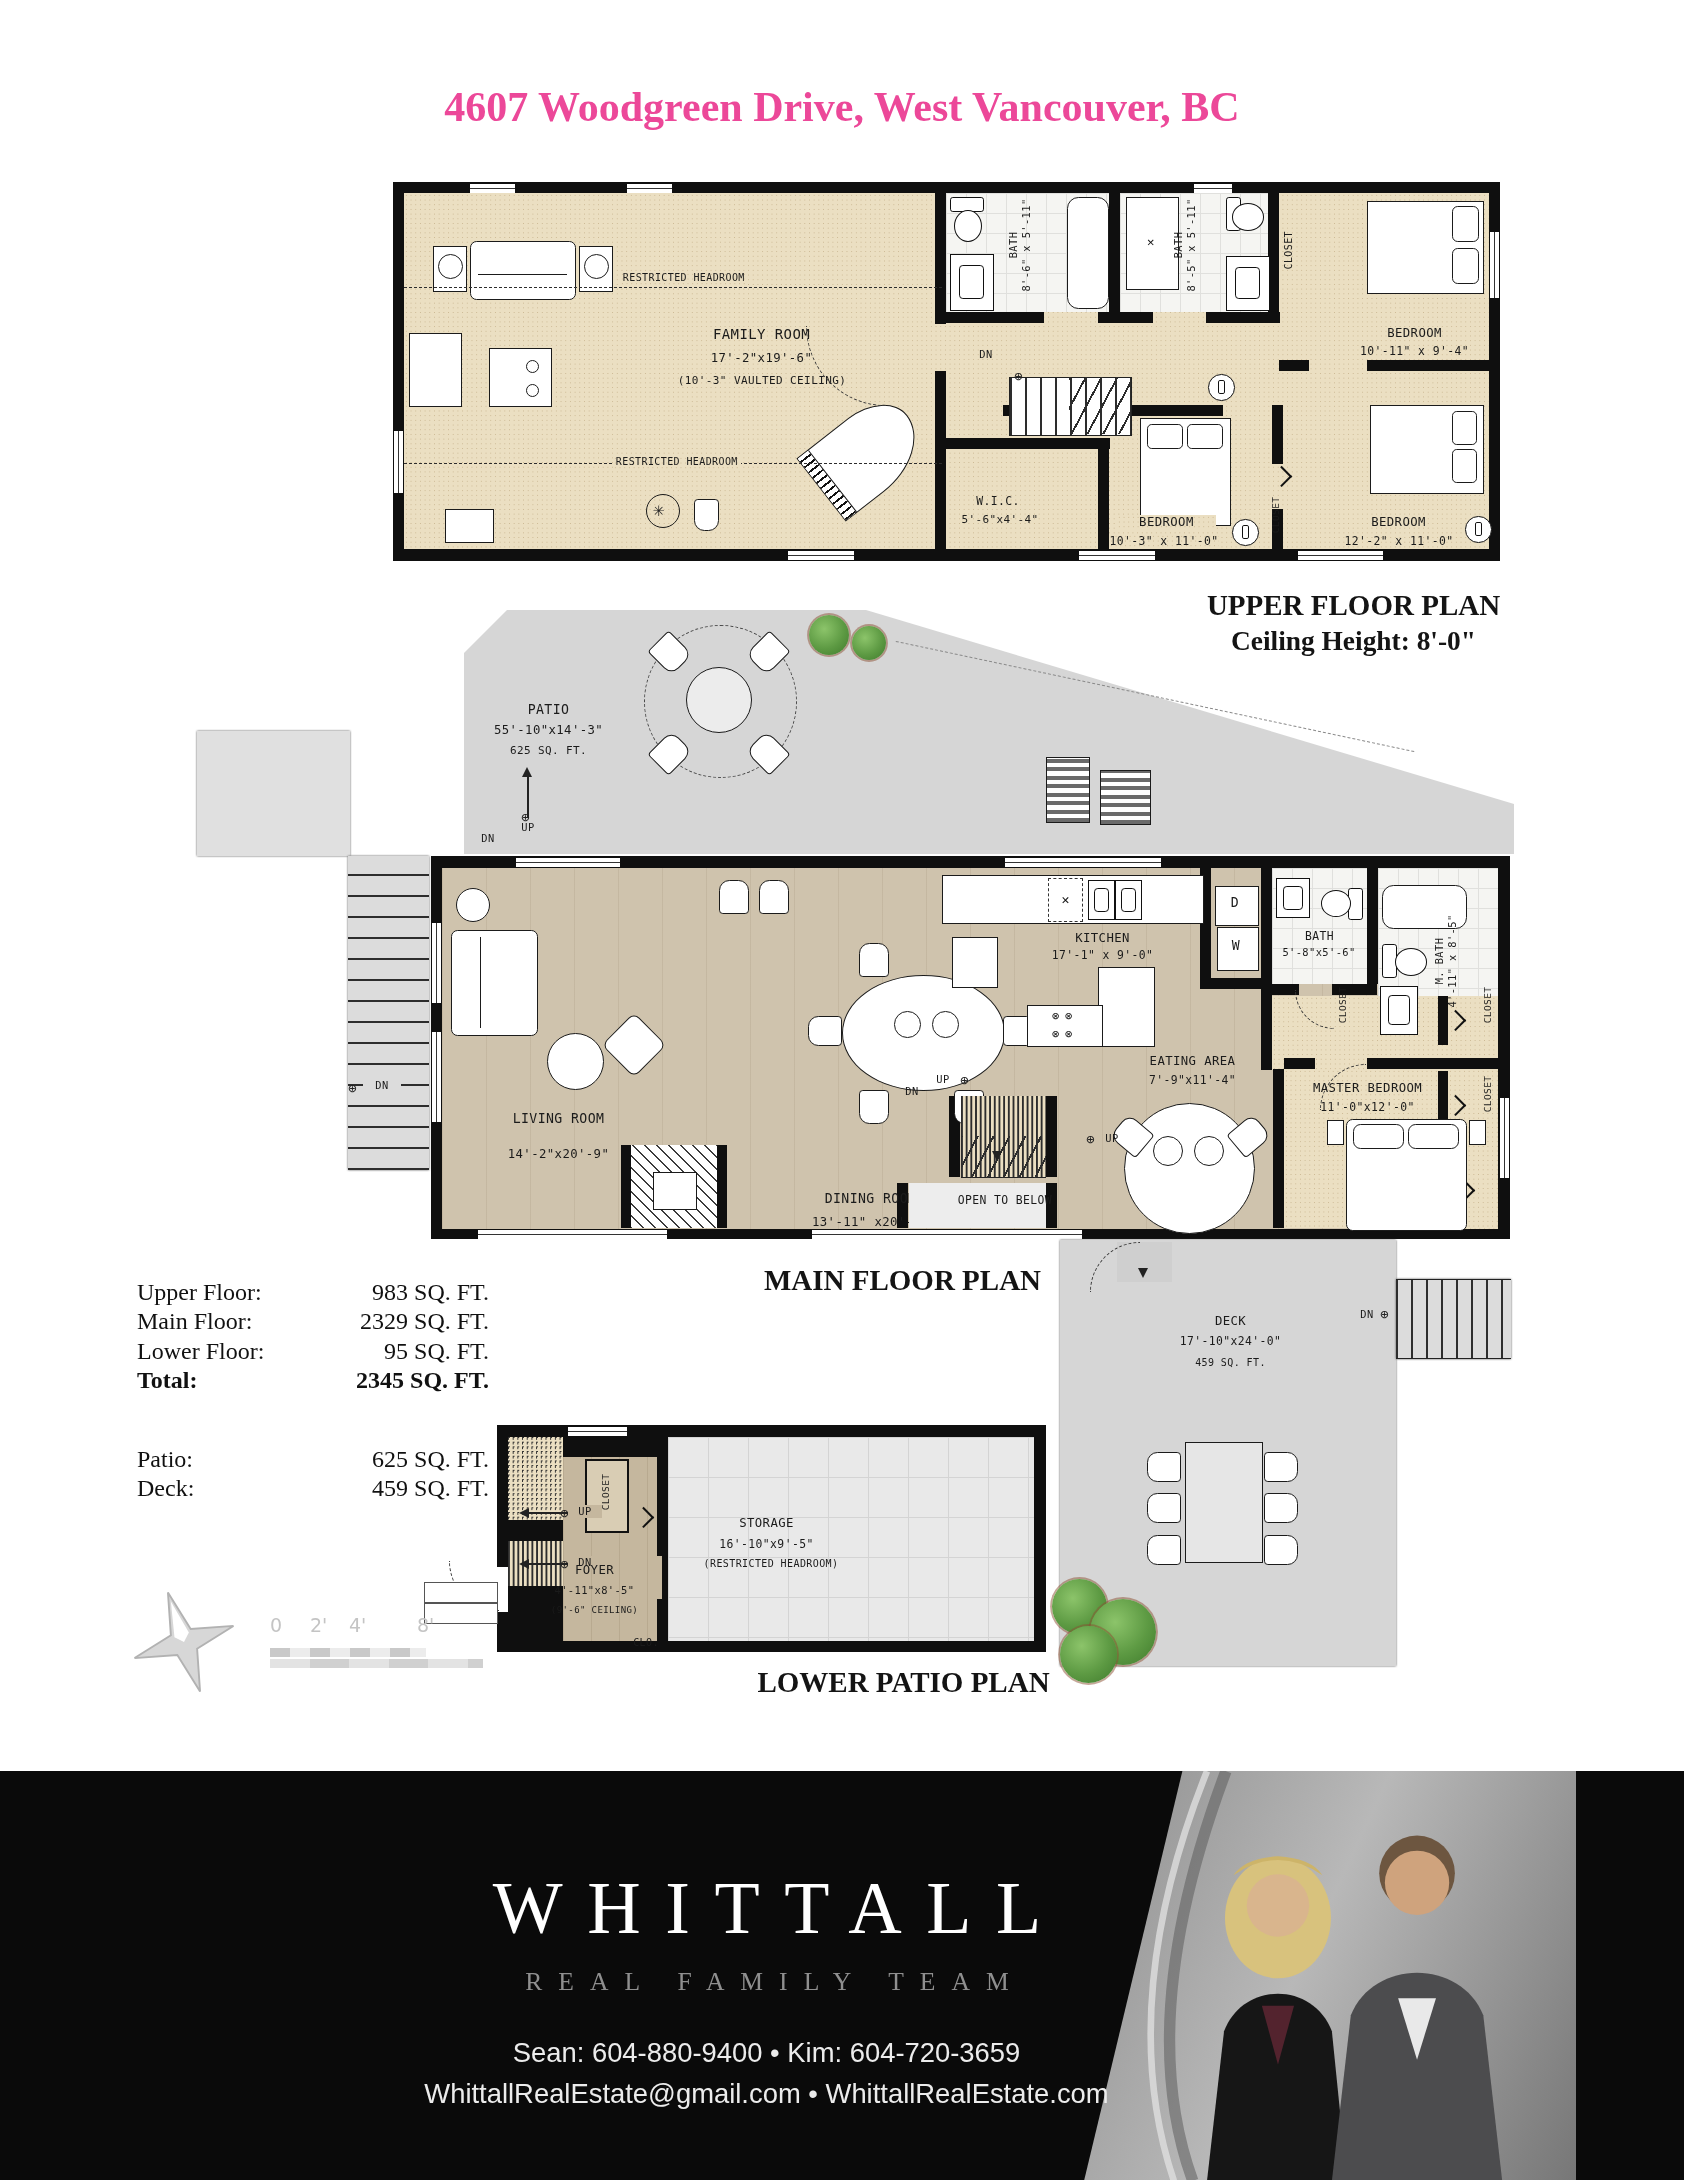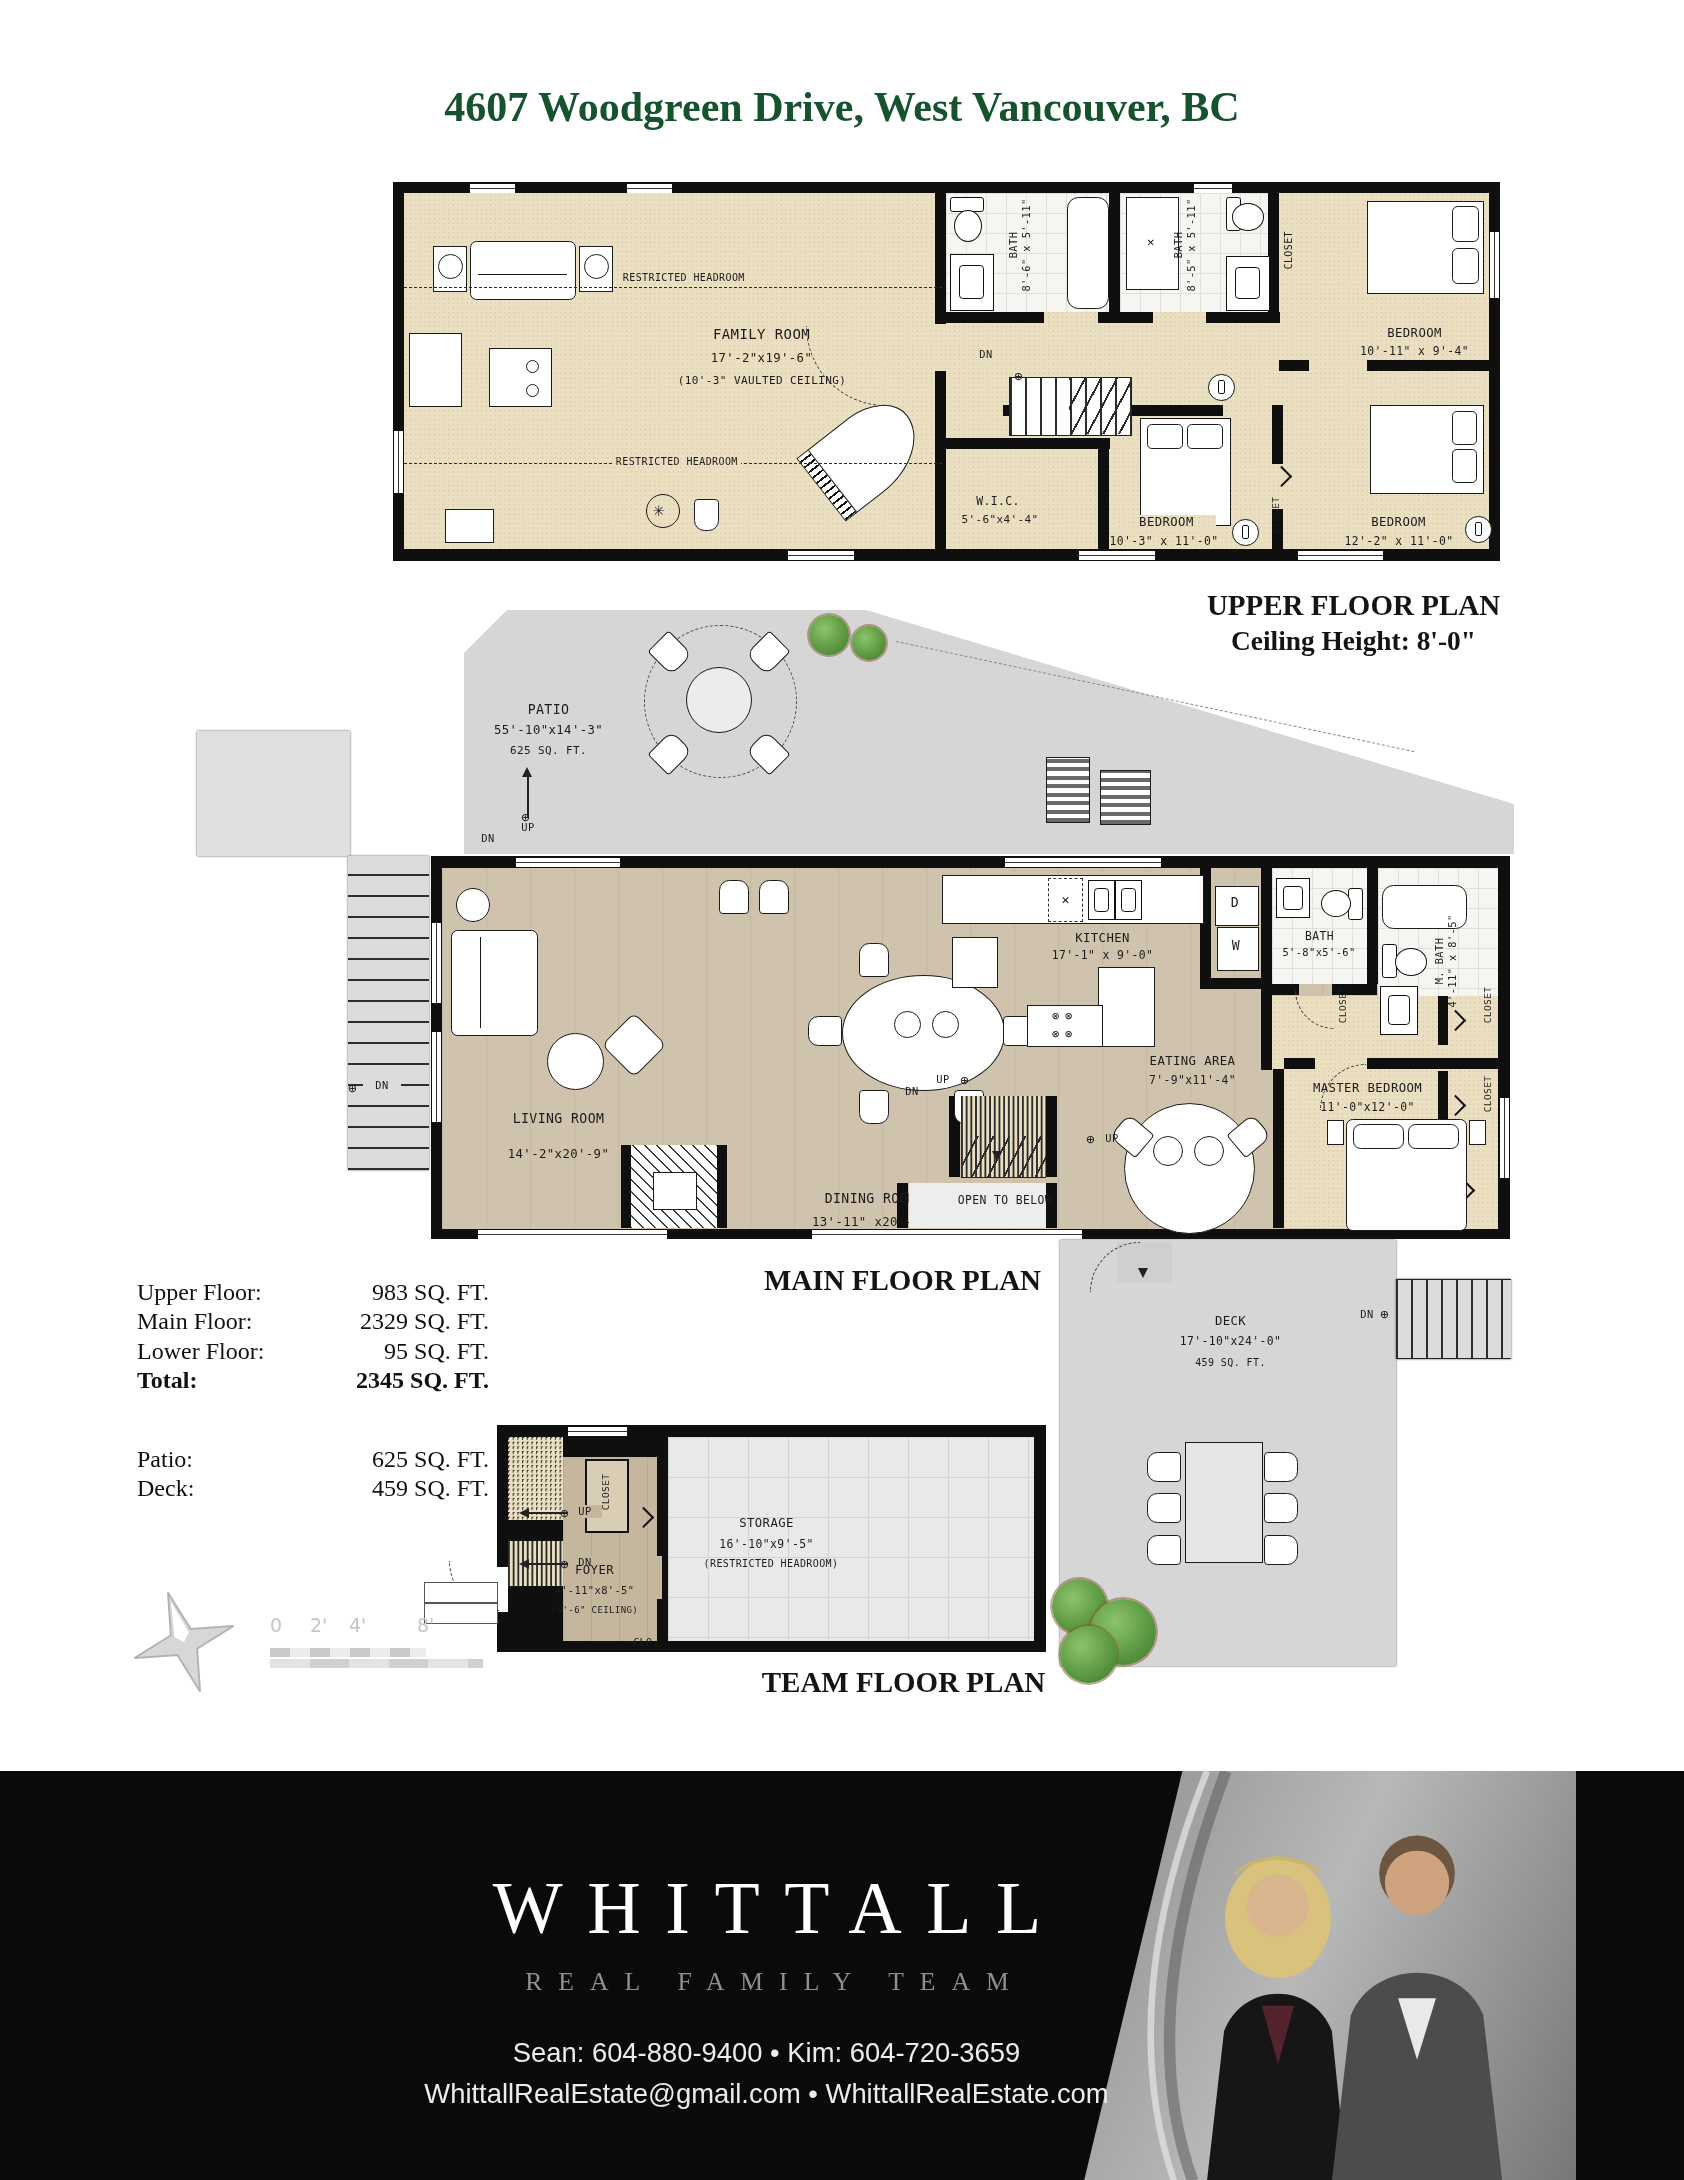--- a/index.html
+++ b/index.html
@@ -1,19 +1,19 @@
 <!DOCTYPE html>
 <html style="font-size:15px"><head>
 <meta charset="utf-8">
 <style>
   html,body{margin:0;padding:0;background:#fff;}
   .page{position:relative;width:1685px;height:2180px;background:#fff;overflow:hidden;font-family:"DejaVu Sans Mono",monospace;}
   .a{position:absolute;}
   .lbl{position:absolute;font-family:"DejaVu Sans Mono",monospace;color:#1b1b1b;text-align:center;line-height:1.25;white-space:nowrap;letter-spacing:0.4px;}
-  .serif{font-family:"Liberation Serif","DejaVu Serif",serif;color:#14532d;}
+  .serif{font-family:"Liberation Serif","DejaVu Serif",serif;color:#ec4899;}
   .cap{position:absolute;font-family:"Liberation Serif","DejaVu Serif",serif;font-weight:bold;color:#141414;text-align:center;}
   .wall{position:absolute;background:#0f0f0f;}
   .carpet{background-color:#ebdfc2;background-image:radial-gradient(rgba(150,120,70,.38) 0.8px,transparent 0.9px);background-size:4.7px 4.7px;}
   .wood{background-color:#cfc3ad;background-image:repeating-linear-gradient(90deg,rgba(105,85,55,.10) 0 0.9px,transparent 0.9px 44px);}
   .wood2{background-color:#c5b79e;background-image:repeating-linear-gradient(90deg,rgba(90,70,40,.12) 0 0.9px,transparent 0.9px 28px);}
   .tile{background-color:#f5f5f2;background-image:linear-gradient(#e0e0dd 0.9px,transparent 0.9px),linear-gradient(90deg,#e0e0dd 0.9px,transparent 0.9px);background-size:20px 20px;}
   .gtile{background-color:#e9e9e9;background-image:linear-gradient(#d4d4d4 0.9px,transparent 0.9px),linear-gradient(90deg,#d4d4d4 0.9px,transparent 0.9px);background-size:40px 40px;}
   .conc{background:#d6d6d6;filter:drop-shadow(0 0 1.2px #555);}
   .winh{position:absolute;background:linear-gradient(#fff 42%,#333 42% 58%,#fff 58%);}
   .winv{position:absolute;background:linear-gradient(90deg,#fff 42%,#333 42% 58%,#fff 58%);}
@@ -377,21 +377,21 @@
   <div class="lbl" style="left:535px;top:1605px;width:119px;font-size:9px;">(9'-6" CEILING)</div>
   <div class="lbl" style="left:625px;top:1603px;width:42px;font-size:10px;margin-top:34px;">CLO.</div>
   <div class="lbl" style="left:672px;top:1516px;width:189px;font-size:12.3px;">STORAGE</div>
   <div class="lbl" style="left:672px;top:1537px;width:189px;font-size:11.4px;">16'-10"x9'-5"</div>
   <div class="lbl" style="left:662px;top:1558px;width:218px;font-size:10px;">(RESTRICTED HEADROOM)</div>
 
   <div class="door" style="left:449px;top:1561px;width:49px;height:49px;"></div>
   <div class="furn" style="left:424px;top:1582px;width:72px;height:19px;border-width:1.4px;border-color:#555;"></div>
   <div class="furn" style="left:424px;top:1603px;width:72px;height:19px;border-width:1.4px;border-color:#555;"></div>
 
-  <div class="cap" style="left:714px;top:1666px;width:379px;font-size:29px;">TEAM FLOOR PLAN</div>
+  <div class="cap" style="left:714px;top:1666px;width:379px;font-size:29px;">LOWER PATIO PLAN</div>
 
   <div class="a" style="left:270px;top:1614px;width:227px;height:57px;">
     <span class="a" style="left:0;top:0;color:#c4c4c4;font-size:19px;font-family:'DejaVu Sans',sans-serif;">0</span>
     <span class="a" style="left:40px;top:0;color:#c4c4c4;font-size:19px;font-family:'DejaVu Sans',sans-serif;">2'</span>
     <span class="a" style="left:79px;top:0;color:#c4c4c4;font-size:19px;font-family:'DejaVu Sans',sans-serif;">4'</span>
     <span class="a" style="left:147px;top:0;color:#c4c4c4;font-size:19px;font-family:'DejaVu Sans',sans-serif;">8'</span>
     <div class="a" style="left:0;top:34px;width:156px;height:8.5px;background:repeating-linear-gradient(90deg,#c9c9c9 0 20px,#ececec 20px 40px);"></div>
     <div class="a" style="left:0;top:45px;width:213px;height:8.5px;background:repeating-linear-gradient(90deg,#e3e3e3 0 40px,#d0d0d0 40px 79px);"></div>
   </div>
   <svg class="a" style="left:132px;top:1590px;" width="104" height="104" viewBox="0 0 110 110">

